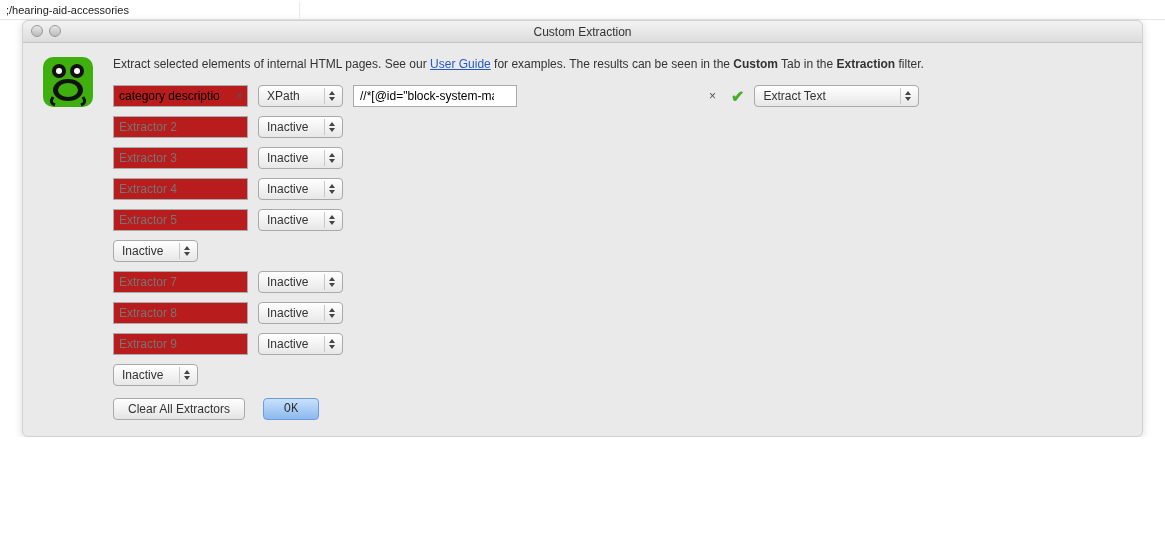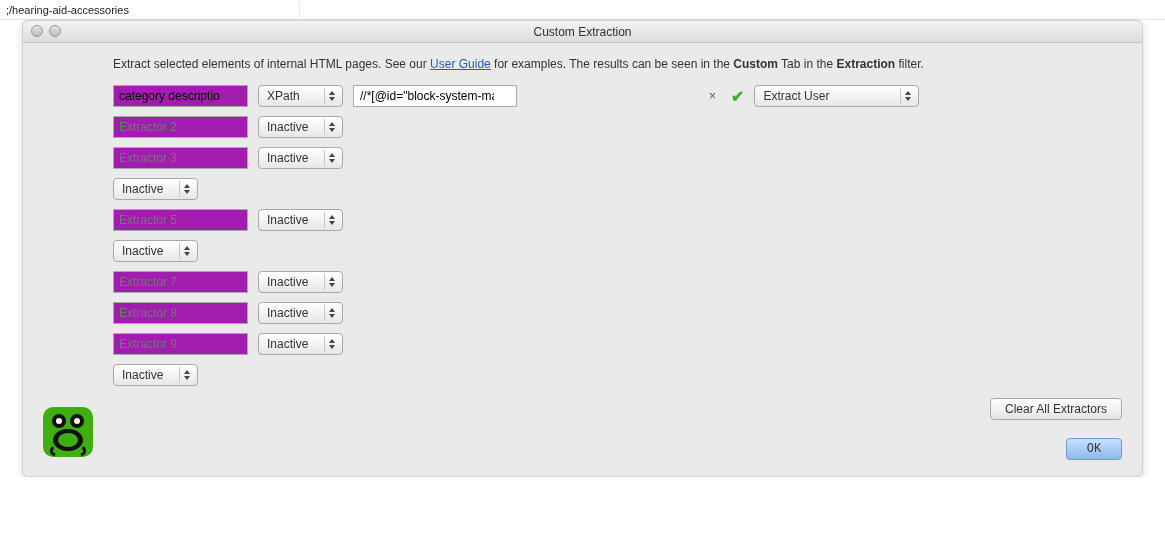--- a/index.html
+++ b/index.html
@@ -58,21 +58,20 @@
   .tl {
     width: 12px; height: 12px;
     border-radius: 50%;
     background: linear-gradient(to bottom,#e6e6e6,#bcbcbc);
     border: 1px solid #999;
   }
 
   .dialog-body {
     padding: 14px 20px 16px 20px;
     display: flex;
-    align-items: flex-end;
   }
   .logo-col { width: 70px; flex: 0 0 70px; }
   .content-col { flex: 1; }
 
   
   .logo { width: 50px; height: 50px; }
 
   .intro-text { margin: 0 0 14px 0; }
   .intro-text a { color: #2559c4; text-decoration: underline; }
   .bold { font-weight: bold; }
@@ -82,21 +81,21 @@
     display: flex;
     align-items: center;
     gap: 10px;
     margin-bottom: 9px;
   }
   .name-input {
     width: 135px;
     height: 22px;
     padding: 2px 5px;
     border: 1px solid #aaa;
-    background: #a21caf;
+    background: #b91c1c;
     font-size: 12px;
     position: relative;
   }
   .name-input.blank { color: #b5b5b5; }
   .name-input-wrap { position: relative; width: 135px; }
   .clear-x {
     position: absolute;
     right: 5px; top: 50%;
     transform: translateY(-50%);
     font-size: 12px;
@@ -145,21 +144,21 @@
     color: #4aad2a;
     font-weight: bold;
     font-size: 16px;
   }
 
   .extract-dd { min-width: 165px; }
 
   
   .bottom-actions {
     display: flex;
-    flex-direction: column;
+    flex-direction: row;
     align-items: flex-end;
     gap: 18px;
     margin-top: 12px;
   }
   .btn {
     height: 22px;
     padding: 2px 14px;
     border: 1px solid #a9a9a9;
     border-radius: 4px;
     background: linear-gradient(to bottom,#ffffff,#e4e4e4);
@@ -223,21 +222,21 @@
               <span class="up"></span>
               <span class="dn"></span>
             </span>
         </div>
         <div class="xpath-wrap">
           <input class="xpath-input" value="//*[@id=&quot;block-system-main&quot;]/div[1]/p" style="">
           <span class="clear-x">×</span>
         </div>
         <span class="check">✔</span>
         <div class="dropdown extract-dd">
-          <span>Extract User</span>
+          <span>Extract Text</span>
           <span class="arrows">
               <span class="up"></span>
               <span class="dn"></span>
             </span>
         </div>
       </div>
 
       <div class="row">
         <div class="name-input-wrap"><input class="name-input blank" placeholder="Extractor 2" style=""></div>
         <div class="dropdown">
@@ -252,20 +251,21 @@
         <div class="name-input-wrap"><input class="name-input blank" placeholder="Extractor 3" style=""></div>
         <div class="dropdown">
             <span>Inactive</span>
             <span class="arrows">
               <span class="up"></span>
               <span class="dn"></span>
             </span>
           </div>
       </div>
       <div class="row">
+        <div class="name-input-wrap"><input class="name-input blank" placeholder="Extractor 4" style=""></div>
         <div class="dropdown">
             <span>Inactive</span>
             <span class="arrows">
               <span class="up"></span>
               <span class="dn"></span>
             </span>
           </div>
       </div>
       <div class="row">
         <div class="name-input-wrap"><input class="name-input blank" placeholder="Extractor 5" style=""></div>

